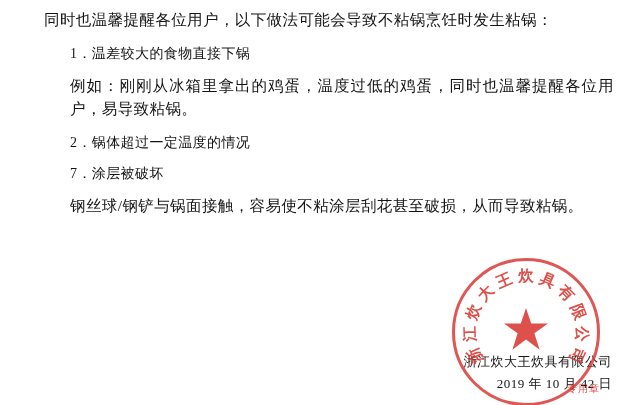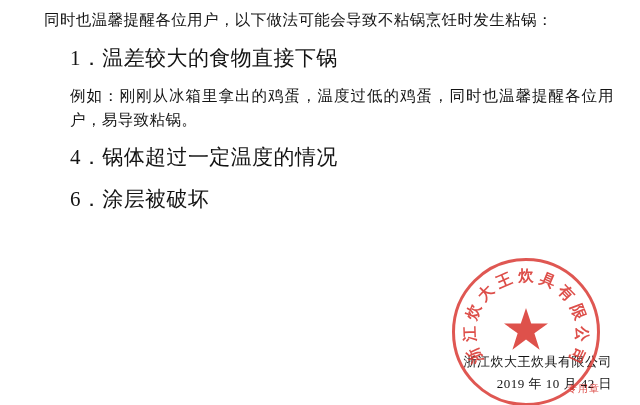--- a/index.html
+++ b/index.html
@@ -27,21 +27,21 @@
     line-height: 1.52;
     letter-spacing: 0.4px;
     margin: 0 0 11px 0;
     text-align: justify;
     color: #141414;
   }
   .para.first {
     text-indent: 0;
   }
   .heading {
-    font-size: 21px;
+    font-size: 14px;
     line-height: 1.5;
     letter-spacing: 0.4px;
     margin: 0 0 10px 0;
     padding-left: 26px;
     color: #141414;
     font-weight: normal;
   }
   .body-indent {
     padding-left: 26px;
   }
@@ -127,23 +127,24 @@
 </head>
 <body>
 
 <div class="page">
 
   <p class="para first">同时也温馨提醒各位用户，以下做法可能会导致不粘锅烹饪时发生粘锅：</p>
 
   <p class="heading">1．温差较大的食物直接下锅</p>
   <p class="para body-indent">例如：刚刚从冰箱里拿出的鸡蛋，温度过低的鸡蛋，同时也温馨提醒各位用户，易导致粘锅。</p>
 
-  <p class="heading">4．锅体超过一定温度的情况</p>
+  <p class="heading">2．锅体超过一定温度的情况</p>
 
-  <p class="heading">6．涂层被破坏</p>
+  <p class="heading">7．涂层被破坏</p>
+  <p class="para body-indent">钢丝球/钢铲与锅面接触，容易使不粘涂层刮花甚至破损，从而导致粘锅。</p>
 
   <div class="sign-block">
     <span class="sign-line">浙江炊大王炊具有限公司</span>
     <span class="sign-line">2019 年 10 月 42 日</span>
   </div>
 
   <div class="seal">
     <div class="seal-ring"></div>
     <div class="seal-star"></div>
     <div class="seal-text" id="sealArc">

